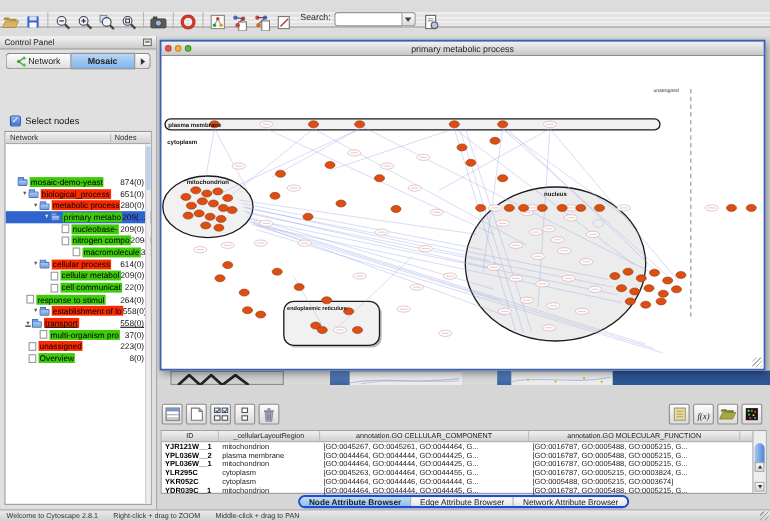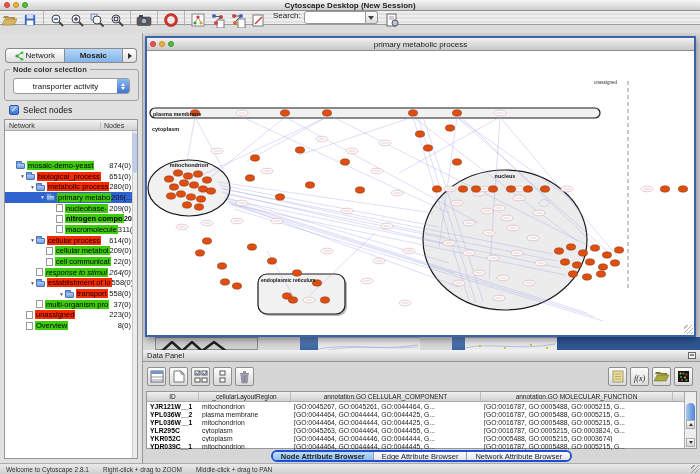--- a/index.html
+++ b/index.html
@@ -121,28 +121,20 @@
 .statusbar .s1{margin-left:6px}
 .statusbar .s2{margin-left:14px}
 .statusbar .s3{margin-left:14px}
 .sgrip{position:absolute;right:1px;bottom:1px;width:8px;height:8px;background:repeating-linear-gradient(135deg,transparent 0 2px,#9a9a9a 2px 3px)}
 </style>
 </head>
 <body>
 
 <div id="app">
 
-  <div class="titlebar">
-    <div class="lights">
-      <span class="light red"></span>
-      <span class="light yellow"></span>
-      <span class="light green"></span>
-    </div>
-    <span class="ttext">Cytoscape Desktop (New Session)</span>
-  </div>
 
   <div class="toolbar">
     <span class="tbtn">
         <svg width="16" height="14" viewBox="0 0 16 14">
           <path d="M1 5 L2 3 H6 L7 4 H13 V6" fill="#b08c3e"></path>
           <path d="M0 12 L3 6 H15 L12 12 Z" fill="#d8b45e" stroke="#8a6d2f" stroke-width="0.5"></path>
         </svg>
       </span>
     <span class="tbtn">
         <svg width="14" height="14" viewBox="0 0 15 15">
@@ -240,47 +232,41 @@
         <svg width="14" height="14" viewBox="0 0 14 14">
           <rect x="2" y="1" width="9" height="12" fill="#fff" stroke="#666"></rect>
           <line x1="4" y1="4" x2="9" y2="4" stroke="#999"></line>
           <line x1="4" y1="6" x2="9" y2="6" stroke="#999"></line>
           <circle cx="10" cy="10" r="3" fill="#b8c4d8" stroke="#556"></circle>
         </svg>
       </span>
   </div>
 
   <div class="control-panel">
+    <div class="panel-header">
+      <span>Control Panel</span>
+      <span class="float-icon"></span>
+    </div>
     <div class="cp-tabs">
       <div class="cp-tab first">
         <svg width="9" height="10" viewBox="0 0 9 10">
             <path d="M2 5 L7 1.5 M2 5 L7 8.5" stroke="#2f8f2f" fill="none"></path>
             <circle cx="2" cy="5" r="1.6" fill="#3aa33a"></circle>
             <circle cx="7" cy="1.8" r="1.5" fill="#55c055"></circle>
             <circle cx="7" cy="8.2" r="1.5" fill="#55c055"></circle>
           </svg>
         <span>Network</span>
       </div>
       <div class="cp-tab sel">
         <span>Mosaic</span>
       </div>
       <div class="cp-tab-arrow">
           <span class="cssright"></span>
         </div>
     </div>
-    <div class="colorsel">
-      <span class="legend">Node color selection</span>
-      <div class="dropdown">
-        <span class="val">transporter activity</span>
-        <span class="dd-stepper">
-            <span class="tri-up"></span>
-            <span class="tri-dn"></span>
-          </span>
-      </div>
-    </div>
     <div class="select-row">
       <span class="checkbox">✓</span>
       <span class="lbl">Select nodes</span>
     </div>
     <div class="tree">
       <div class="tree-head">
         <span class="th-net">Network</span>
         <span class="th-nodes">Nodes</span>
       </div>
       <div id="tree-rows">
@@ -307,27 +293,27 @@
             <span class="icon-folder"></span>
             <span class="chip green">primary metabo</span>
             <span class="tnum">209(...</span>
           </div>
           <div class="tree-row" style="padding-left: 44px;">
             <span class="tri"></span>
             <span class="icon-file"></span>
             <span class="chip green">nucleobase-</span>
             <span class="tnum">209(0)</span>
           </div>
-          <div class="tree-row" style="padding-left: 44px; font-weight: bold;">
+          <div class="tree-row" style="padding-left: 44px;">
             <span class="tri"></span>
             <span class="icon-file"></span>
             <span class="chip green">nitrogen compo</span>
             <span class="tnum">209(0)</span>
           </div>
-          <div class="tree-row" style="padding-left: 44px;">
+          <div class="tree-row" style="padding-left: 44px; margin-left: 10px;">
             <span class="tri"></span>
             <span class="icon-file"></span>
             <span class="chip green">macromolecule</span>
             <span class="tnum">311(0)</span>
           </div>
           <div class="tree-row" style="padding-left: 24px;">
             <span class="tri">▼</span>
             <span class="icon-folder"></span>
             <span class="chip red">cellular process</span>
             <span class="tnum">614(0)</span>
@@ -337,33 +323,33 @@
             <span class="icon-file"></span>
             <span class="chip green">cellular metabol</span>
             <span class="tnum">209(0)</span>
           </div>
           <div class="tree-row" style="padding-left: 34px;">
             <span class="tri"></span>
             <span class="icon-file"></span>
             <span class="chip green">cell communicat</span>
             <span class="tnum">22(0)</span>
           </div>
-          <div class="tree-row" style="padding-left: 24px; font-style: italic;">
+          <div class="tree-row" style="padding-left: 12px;">
             <span class="tri"></span>
             <span class="icon-file"></span>
             <span class="chip green">response to stimul</span>
             <span class="tnum">264(0)</span>
           </div>
           <div class="tree-row" style="padding-left: 24px;">
             <span class="tri">▼</span>
             <span class="icon-folder"></span>
             <span class="chip red">establishment of lo</span>
             <span class="tnum">558(0)</span>
           </div>
-          <div class="tree-row" style="padding-left: 53px;">
+          <div class="tree-row" style="padding-left: 17px; text-decoration: underline;">
             <span class="tri">▼</span>
             <span class="icon-folder"></span>
             <span class="chip red">transport</span>
             <span class="tnum">558(0)</span>
           </div>
           <div class="tree-row" style="padding-left: 24px;">
             <span class="tri"></span>
             <span class="icon-file"></span>
             <span class="chip green">multi-organism pro</span>
             <span class="tnum">37(0)</span>
@@ -643,24 +629,20 @@
             <text class="region-label small" x="114" y="231">endoplasmic reticulum</text>
             <text class="tiny-label" x="447" y="33">unassigned</text>
           </g>
         </svg>
       </div>
       <div class="grip"></div>
     </div>
   </div>
 
   <div class="data-panel">
-    <div class="panel-header">
-      <span>Data Panel</span>
-      <span class="float-icon"></span>
-    </div>
     <div class="dp-toolbar">
       <span class="dbtn">
           <svg width="14" height="13" viewBox="0 0 14 13">
             <rect x="1" y="1" width="12" height="11" fill="#fff" stroke="#667"></rect>
             <rect x="1" y="1" width="12" height="3" fill="#7a96c8"></rect>
             <line x1="1" y1="7" x2="13" y2="7" stroke="#99a"></line>
             <line x1="1" y1="10" x2="13" y2="10" stroke="#99a"></line>
           </svg>
         </span>
       <span class="dbtn">

